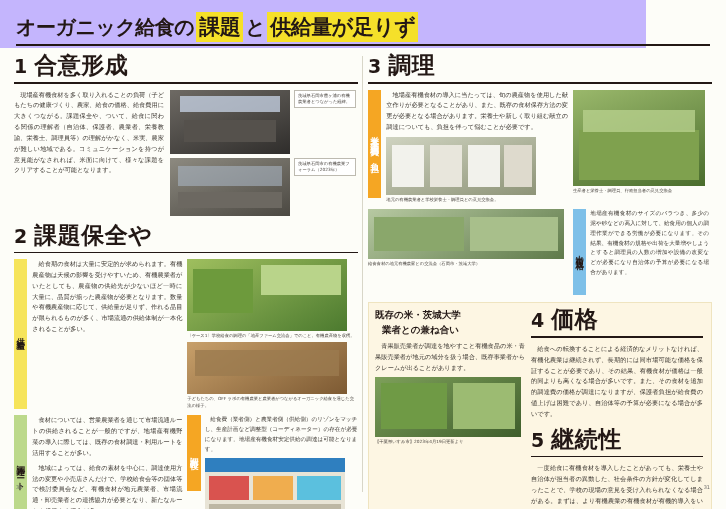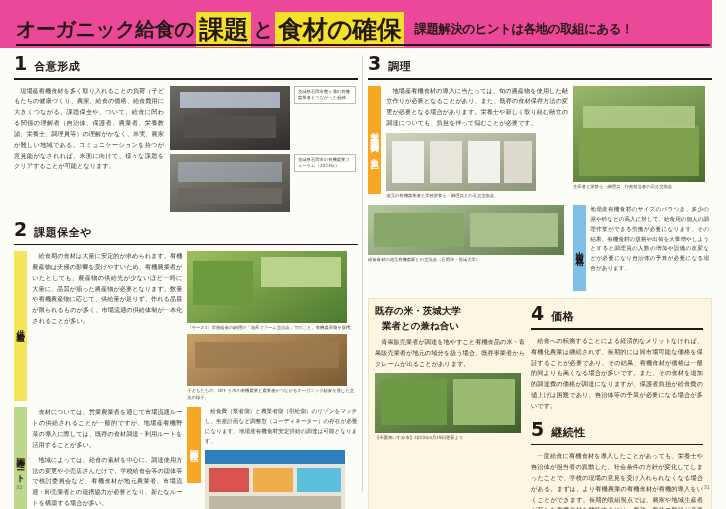--- a/index.html
+++ b/index.html
@@ -9,51 +9,52 @@
     font-family:"DejaVu Sans","Liberation Sans",sans-serif;
     color:#231815;
   }
   .page{
     position:relative;width:726px;height:509px;
     background:#fdfdf8;
     box-sizing:border-box;
   }
   
   .title-band{
-    position:absolute;left:0;top:0;width:712px;height:48px;
-    background:#ec4899;
+    position:absolute;left:0;top:0;width:626px;height:48px;
+    background:#c4b5fd;
+    padding-left:20px;
   }
   .title-row{
     position:absolute;left:16px;top:12px;
     display:flex;align-items:center;gap:2px;white-space:nowrap;
   }
   .t-black{
     font-size:20px;font-weight:bold;letter-spacing:-0.5px;color:#231815;
   }
   .t-hl{
-    font-size:25px;font-weight:bold;color:#231815;
+    font-size:21px;font-weight:bold;color:#231815;
     background:#f5e02a;padding:1px 3px;letter-spacing:-0.5px;
   }
   .t-sub{
     font-size:12.5px;font-weight:bold;color:#231815;margin-left:8px;
     letter-spacing:-0.5px;
   }
   .title-rule{
     position:absolute;left:16px;top:44px;width:694px;height:2px;background:#231815;
   }
   
   .col-left{position:absolute;left:14px;top:54px;width:344px;height:440px;}
   .col-right{position:absolute;left:368px;top:54px;width:344px;height:440px;}
   .divider{
     position:absolute;left:362px;top:56px;width:1px;height:436px;background:#d8d6c8;
   }
   
   .sec-h{display:flex;align-items:baseline;gap:7px;margin-bottom:5px;}
   .sec-num{font-size:19px;font-weight:bold;color:#231815;line-height:1;}
-  .sec-title{font-size:11px;font-weight:bold;color:#231815;line-height:1;letter-spacing:0.5px;}
+  .sec-title{font-size:23px;font-weight:bold;color:#231815;line-height:1;letter-spacing:0.5px;}
   .sec-rule{height:1.5px;background:#231815;margin:4px 0 6px 0;}
 
   .body-txt{
     font-size:6.2px;line-height:1.75;color:#3b3630;text-align:justify;
   }
   .cap{
     font-size:4.3px;line-height:1.5;color:#4a4540;
   }
   .cap-box{
     border:0.5px solid #bdbab0;padding:2px 3px;background:#fff;
@@ -76,22 +77,21 @@
 </head>
 <body>
 
 <div class="page">
 
   <div class="title-band">
     <div class="title-row">
       <span class="t-black">オーガニック給食の</span>
       <span class="t-hl">課題</span>
       <span class="t-black">と</span>
-      <span class="t-hl">食材の確保</span>
-      <span class="t-sub">課題解決のヒントは各地の取組にある！</span>
+      <span class="t-hl">供給量が足りず</span>
     </div>
     <div class="title-rule"></div>
   </div>
 
   <div class="divider"></div>
 
   <div class="col-left">
 
     <div>
       <div class="sec-h">

